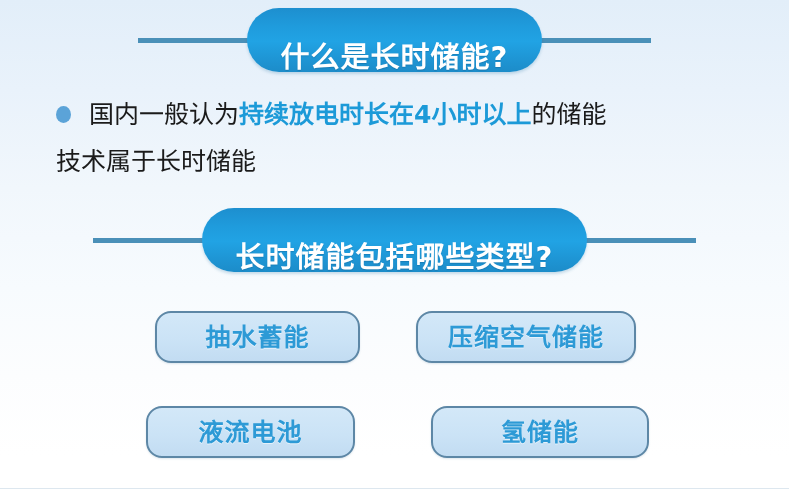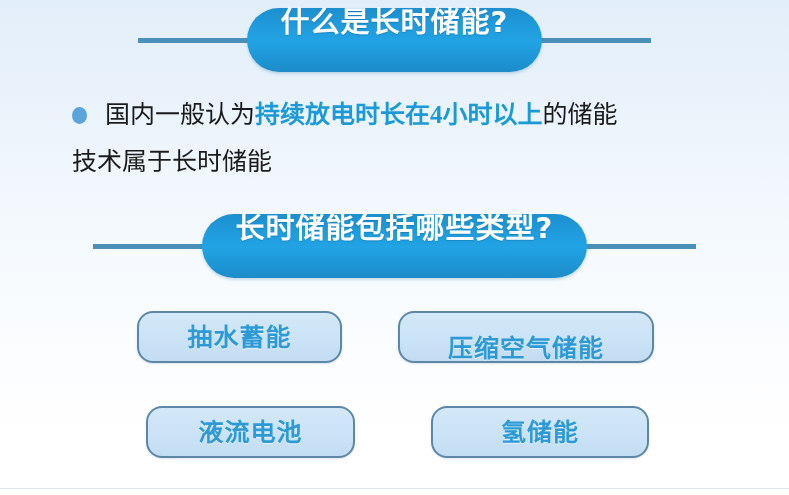--- a/index.html
+++ b/index.html
@@ -44,39 +44,39 @@
   
   .heading-band {
     position: absolute;
     left: 0;
     right: 0;
     display: flex;
     align-items: center;
     justify-content: center;
   }
   .heading-band.band-1 { top: 4px;   height: 72px; }
-  .heading-band.band-2 { top: 210px; height: 72px; }
+  .heading-band.band-2 { top: 204px; height: 72px; }
 
   .rule {
     height: 5px;
     background: #4a90b8;
     flex: 0 0 auto;
   }
   .rule.rule-left  { width: 125px; margin-right: -16px; }
   .rule.rule-right { width: 125px; margin-left: -16px; }
 
   .pill {
     position: relative;
     z-index: 2;
     flex: 0 0 auto;
     height: 64px;
     padding: 0 34px;
     border-radius: 34px;
     display: flex;
-    align-items: flex-start;
+    align-items: flex-end;
     justify-content: center;
     background: linear-gradient(to bottom,
        #1d8fcf 0%,
        #1f9bdc 28%,
        #21a3e4 52%,
        #1e95d4 80%,
        #1c8cc9 100%);
     box-shadow: 0 2px 3px rgba(28,110,160,0.22);
   }
   .pill-text {
@@ -85,24 +85,23 @@
     font-weight: bold;
     letter-spacing: 1px;
     white-space: nowrap;
     line-height: 1;
     text-shadow: 0 1px 1px rgba(12,80,125,0.30);
   }
 
   
   .body-block {
     position: absolute;
-    left: 72px;
+    left: 56px;
     right: 28px;
     top: 96px;
-    font-family: Liberation Serif, serif;
   }
   .body-line {
     display: block;
     font-size: 25px;
     line-height: 38px;
     color: #1b1b1b;
     font-weight: 500;
     white-space: nowrap;
   }
   .body-line.line-2 {
@@ -154,21 +153,21 @@
     font-size: 25px;
     font-weight: bold;
     letter-spacing: 1px;
     white-space: nowrap;
     line-height: 1;
     text-shadow: 0 1px 0 rgba(255,255,255,0.55);
   }
 
   
   .tag.w-4 { width: 205px; }
-  .tag.w-6 { width: 256px; align-items: flex-end; }
+  .tag.w-6 { width: 220px; }
   .tag.w-4b{ width: 209px; }
   .tag.w-4c{ width: 209px; }
   .tag.w-3 { width: 218px; }
 </style>
 </head>
 <body>
 
 <div class="infographic">
 
   <div class="heading-band band-1">

